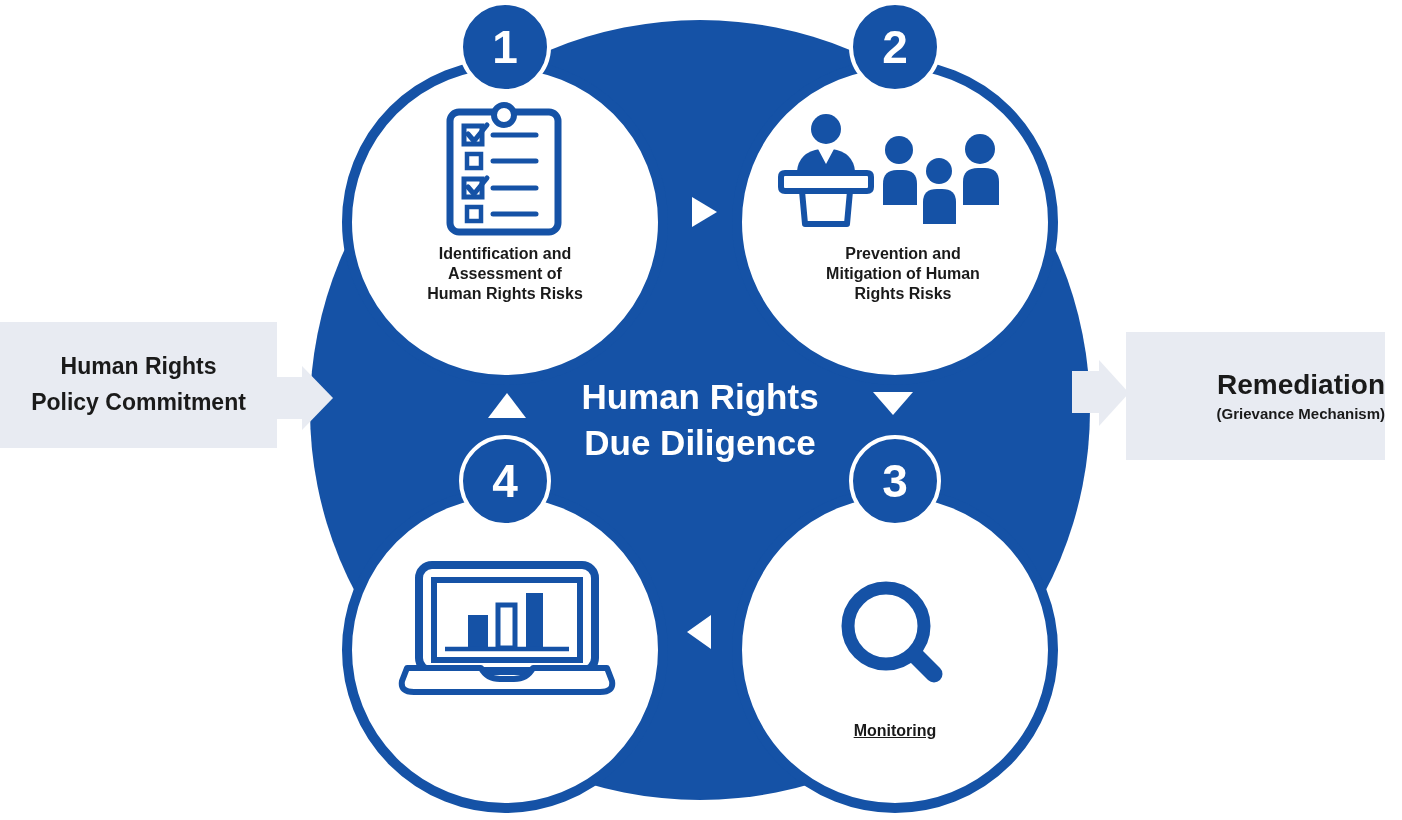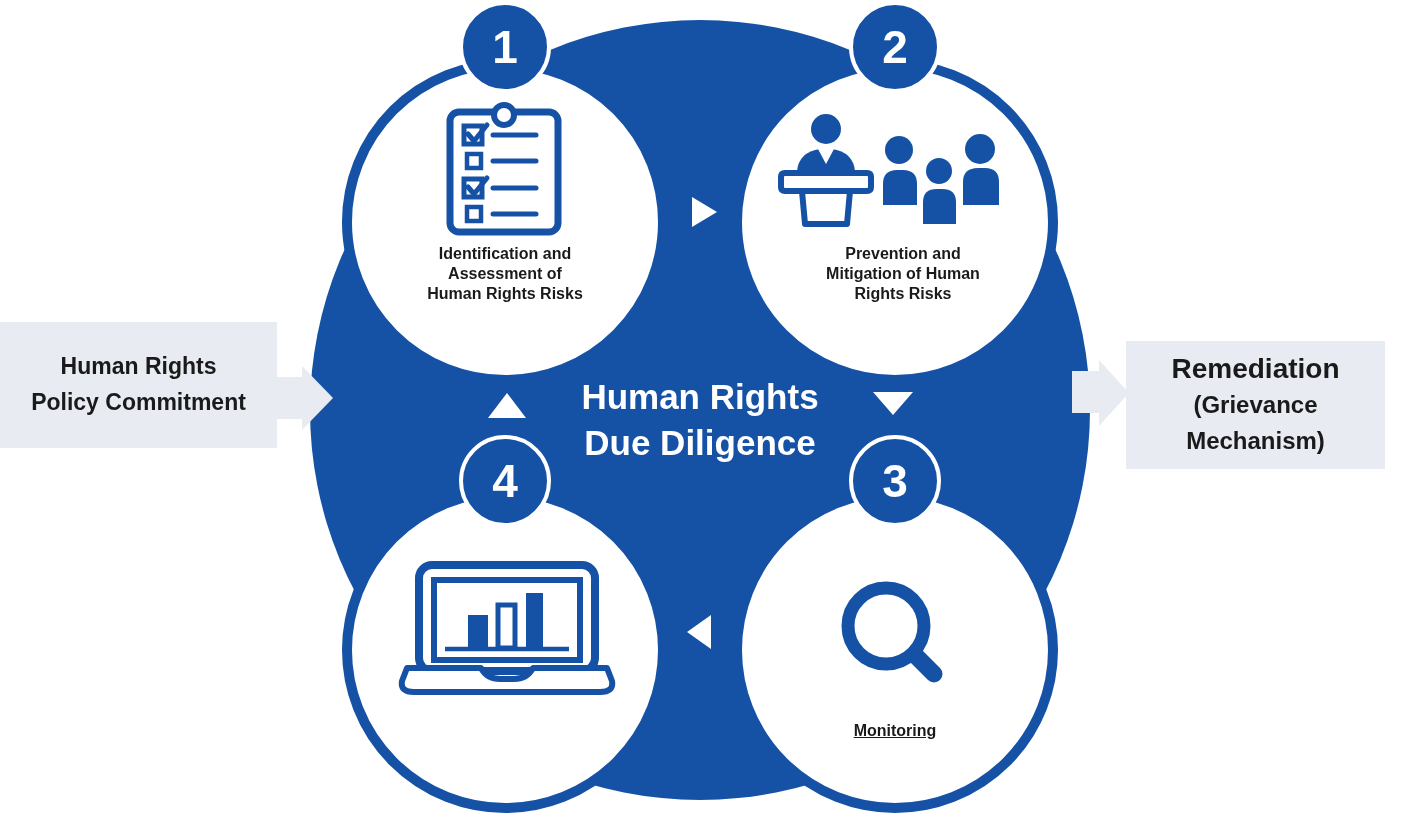--- a/index.html
+++ b/index.html
@@ -38,23 +38,23 @@
   .l4{left:350px;top:718px;}
 
   
   .center-title{position:absolute;left:450px;top:374px;width:500px;text-align:center;color:#fff;font-weight:bold;
                 font-size:35px;line-height:1.32;white-space:pre-line;z-index:3;}
 
   
   .side-box{position:absolute;background:var(--light);display:flex;flex-direction:column;align-items:center;justify-content:center;
             color:var(--dark);font-weight:bold;text-align:center;z-index:2;}
   .box-left{left:0;top:322px;width:277px;height:126px;font-size:23px;line-height:1.55;white-space:pre-line;}
-  .box-right{left:1126px;top:341px;width:259px;height:128px;}
+  .box-right{left:1126px;top:332px;width:259px;height:128px;align-items:flex-end;}
   .box-right .title{font-size:28px;line-height:1.3;}
-  .box-right .subtitle{font-size:24px;line-height:1.5;}
+  .box-right .subtitle{font-size:15px;line-height:1.5;}
 
   
   .shaft{position:absolute;background:var(--light);z-index:2;}
   .shaft-left{left:277px;top:377px;width:25px;height:42px;}
   .shaft-right{left:1072px;top:371px;width:27px;height:42px;}
   .head{position:absolute;width:0;height:0;z-index:2;}
   .head-left{left:302px;top:366px;border-left:31px solid var(--light);border-top:32px solid transparent;border-bottom:32px solid transparent;}
   .head-right{left:1099px;top:360px;border-left:30px solid var(--light);border-top:33px solid transparent;border-bottom:33px solid transparent;}
 
   

